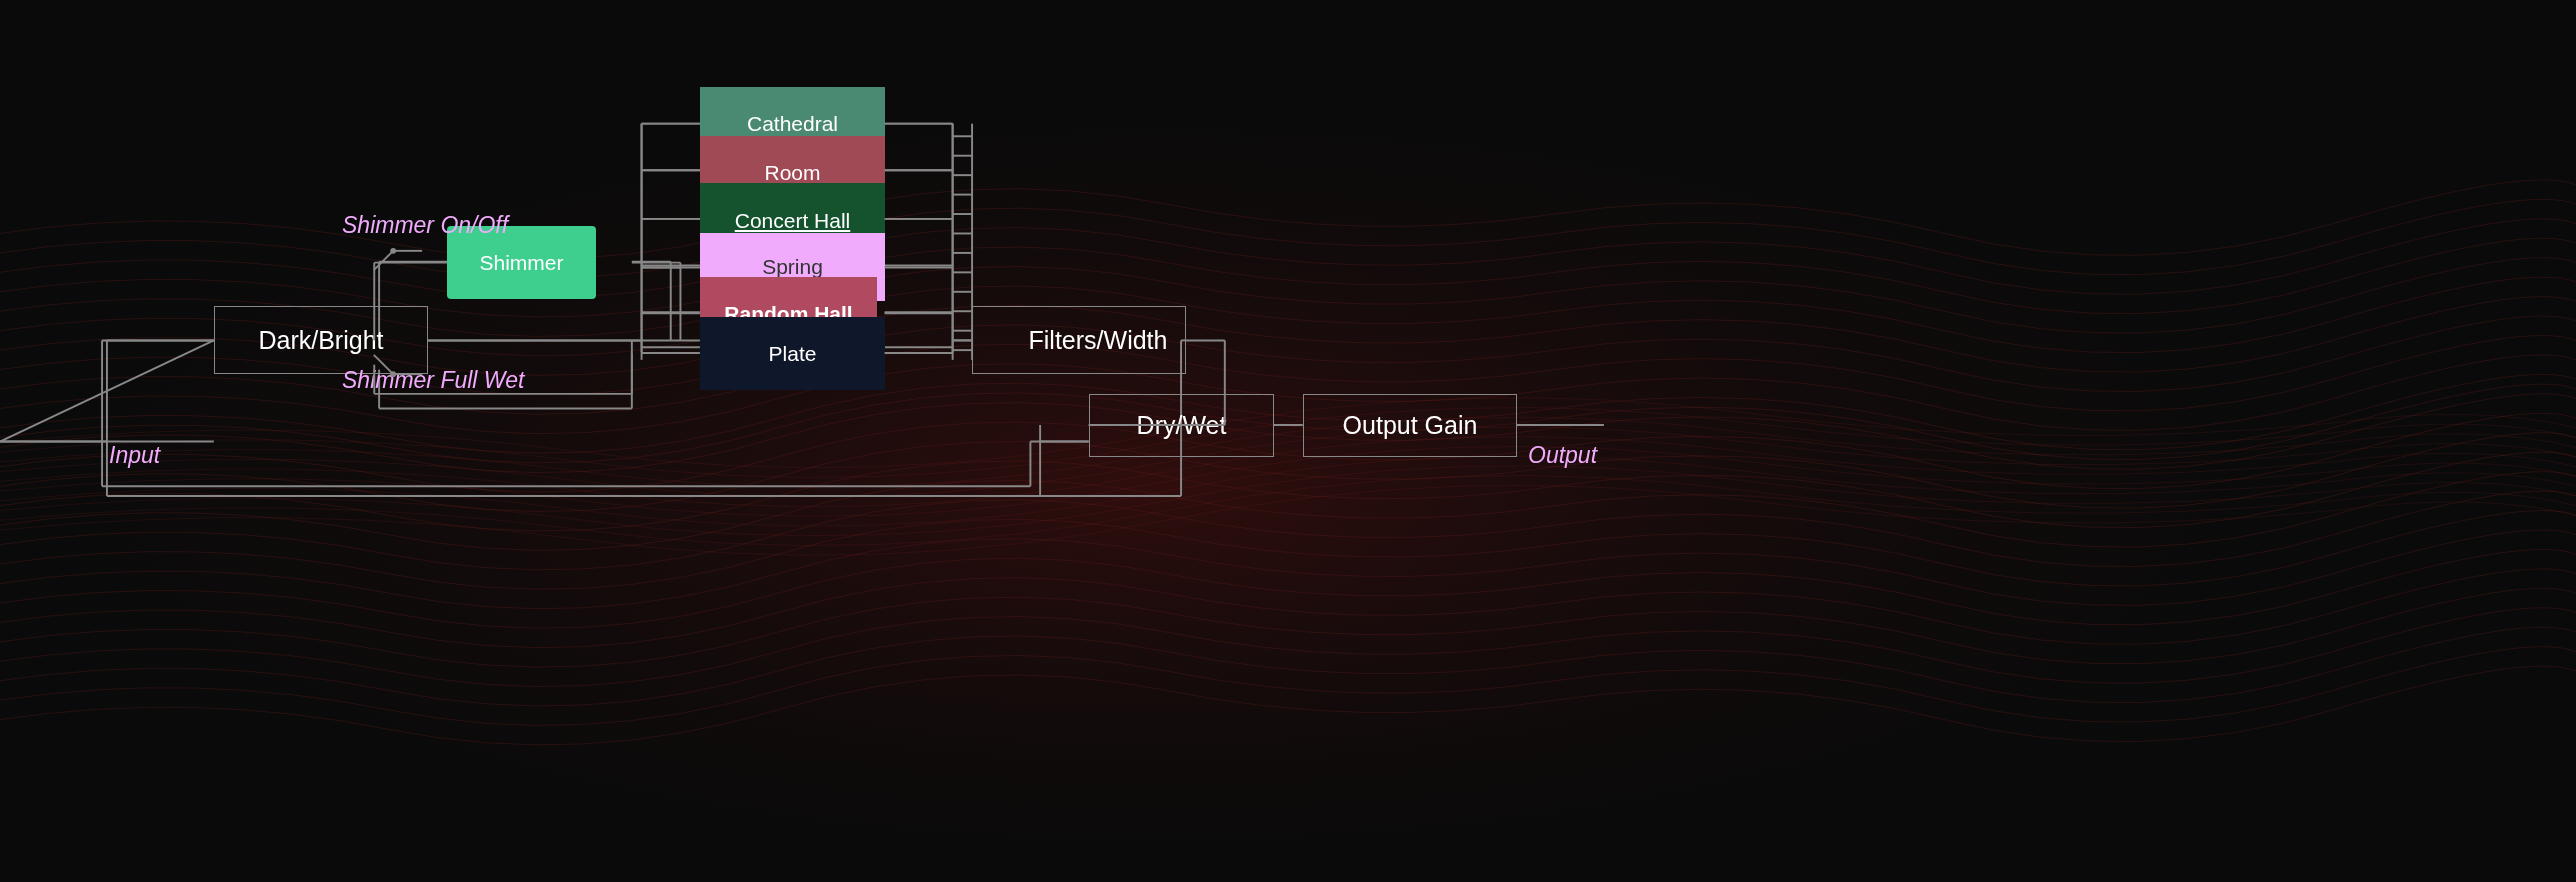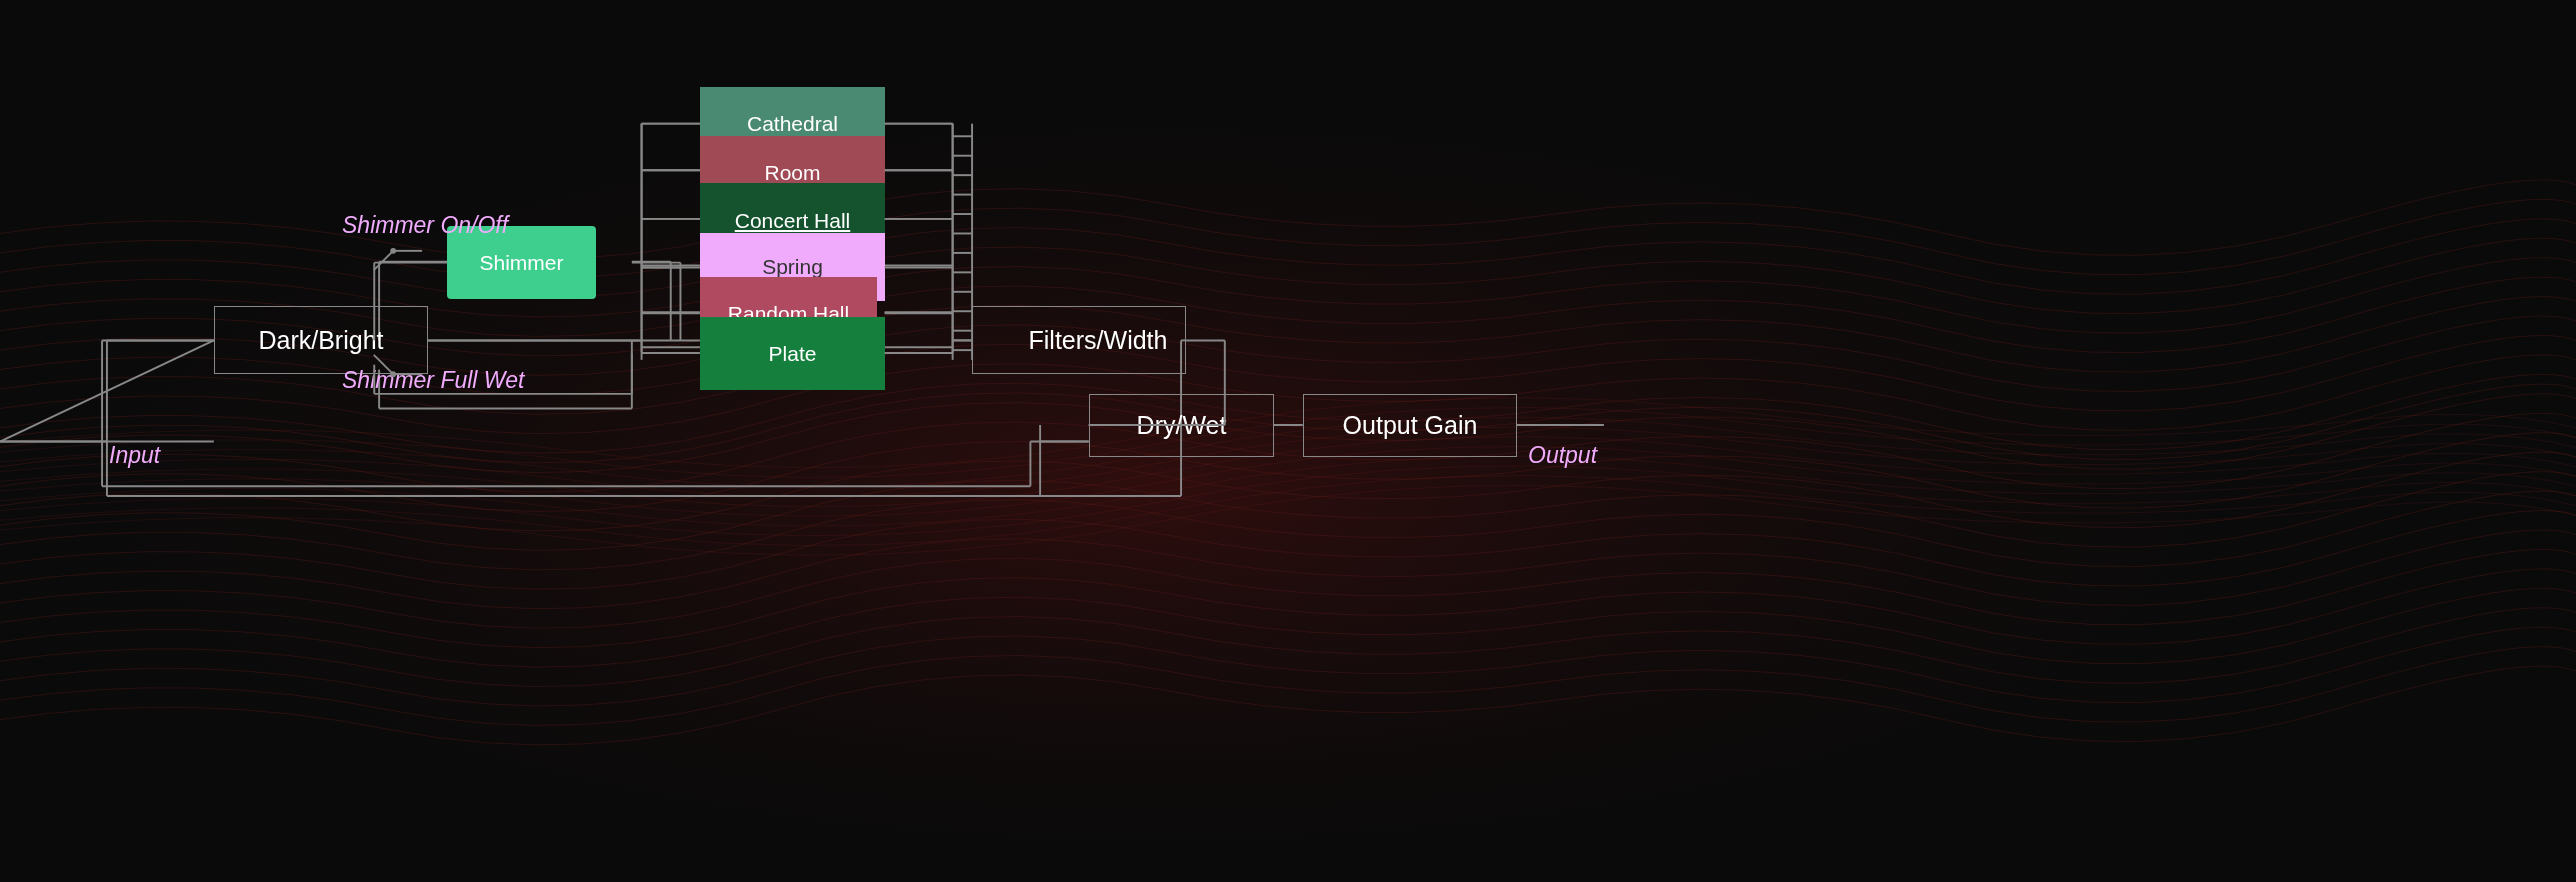--- a/index.html
+++ b/index.html
@@ -47,21 +47,21 @@
 
     .shimmer-box {
       background: #3ecf8e;
       border: none;
     }
     .cathedral-box { background: #4a8a72; }
     .room-box { background: #a04a55; }
     .concert-hall-box { background: #14532d; text-decoration: underline; }
     .spring-box { background: #9a9a9a; }
     .random-hall-box { background: #b04a60; }
-    .plate-box { background: #15803d; }
+    .plate-box { background: #0f172a; }
 
     
     .italic-label {
       position: absolute;
       color: #f0abfc;
       font-style: italic;
       font-size: 23px;
       line-height: 1.3;
     }
 
@@ -218,21 +218,21 @@
 </div>
 
 <div class="reverb-box concert-hall-box" style="left: 700px; top: 183px; width: 185px; height: 76px;">
   <span>Concert Hall</span>
 </div>
 
 <div class="reverb-box spring-box" style="left: 700px; top: 233px; width: 185px; height: 68px; background: #f0abfc; color: #333;">
   <span>Spring</span>
 </div>
 
-<div class="reverb-box random-hall-box" style="left: 700px; top: 277px; width: 177px; height: 73px;">
+<div class="reverb-box random-hall-box" style="left: 700px; top: 277px; width: 177px; height: 73px; font-weight: bold;">
   <span>Random Hall</span>
 </div>
 
 <div class="reverb-box plate-box" style="left: 700px; top: 317px; width: 185px; height: 73px;">
   <span>Plate</span>
 </div>
 
 <div class="italic-label" style="left: 342px; top: 212px; text-align: center; line-height: 1.2;">
   <span>Shimmer
 On/Off</span>

